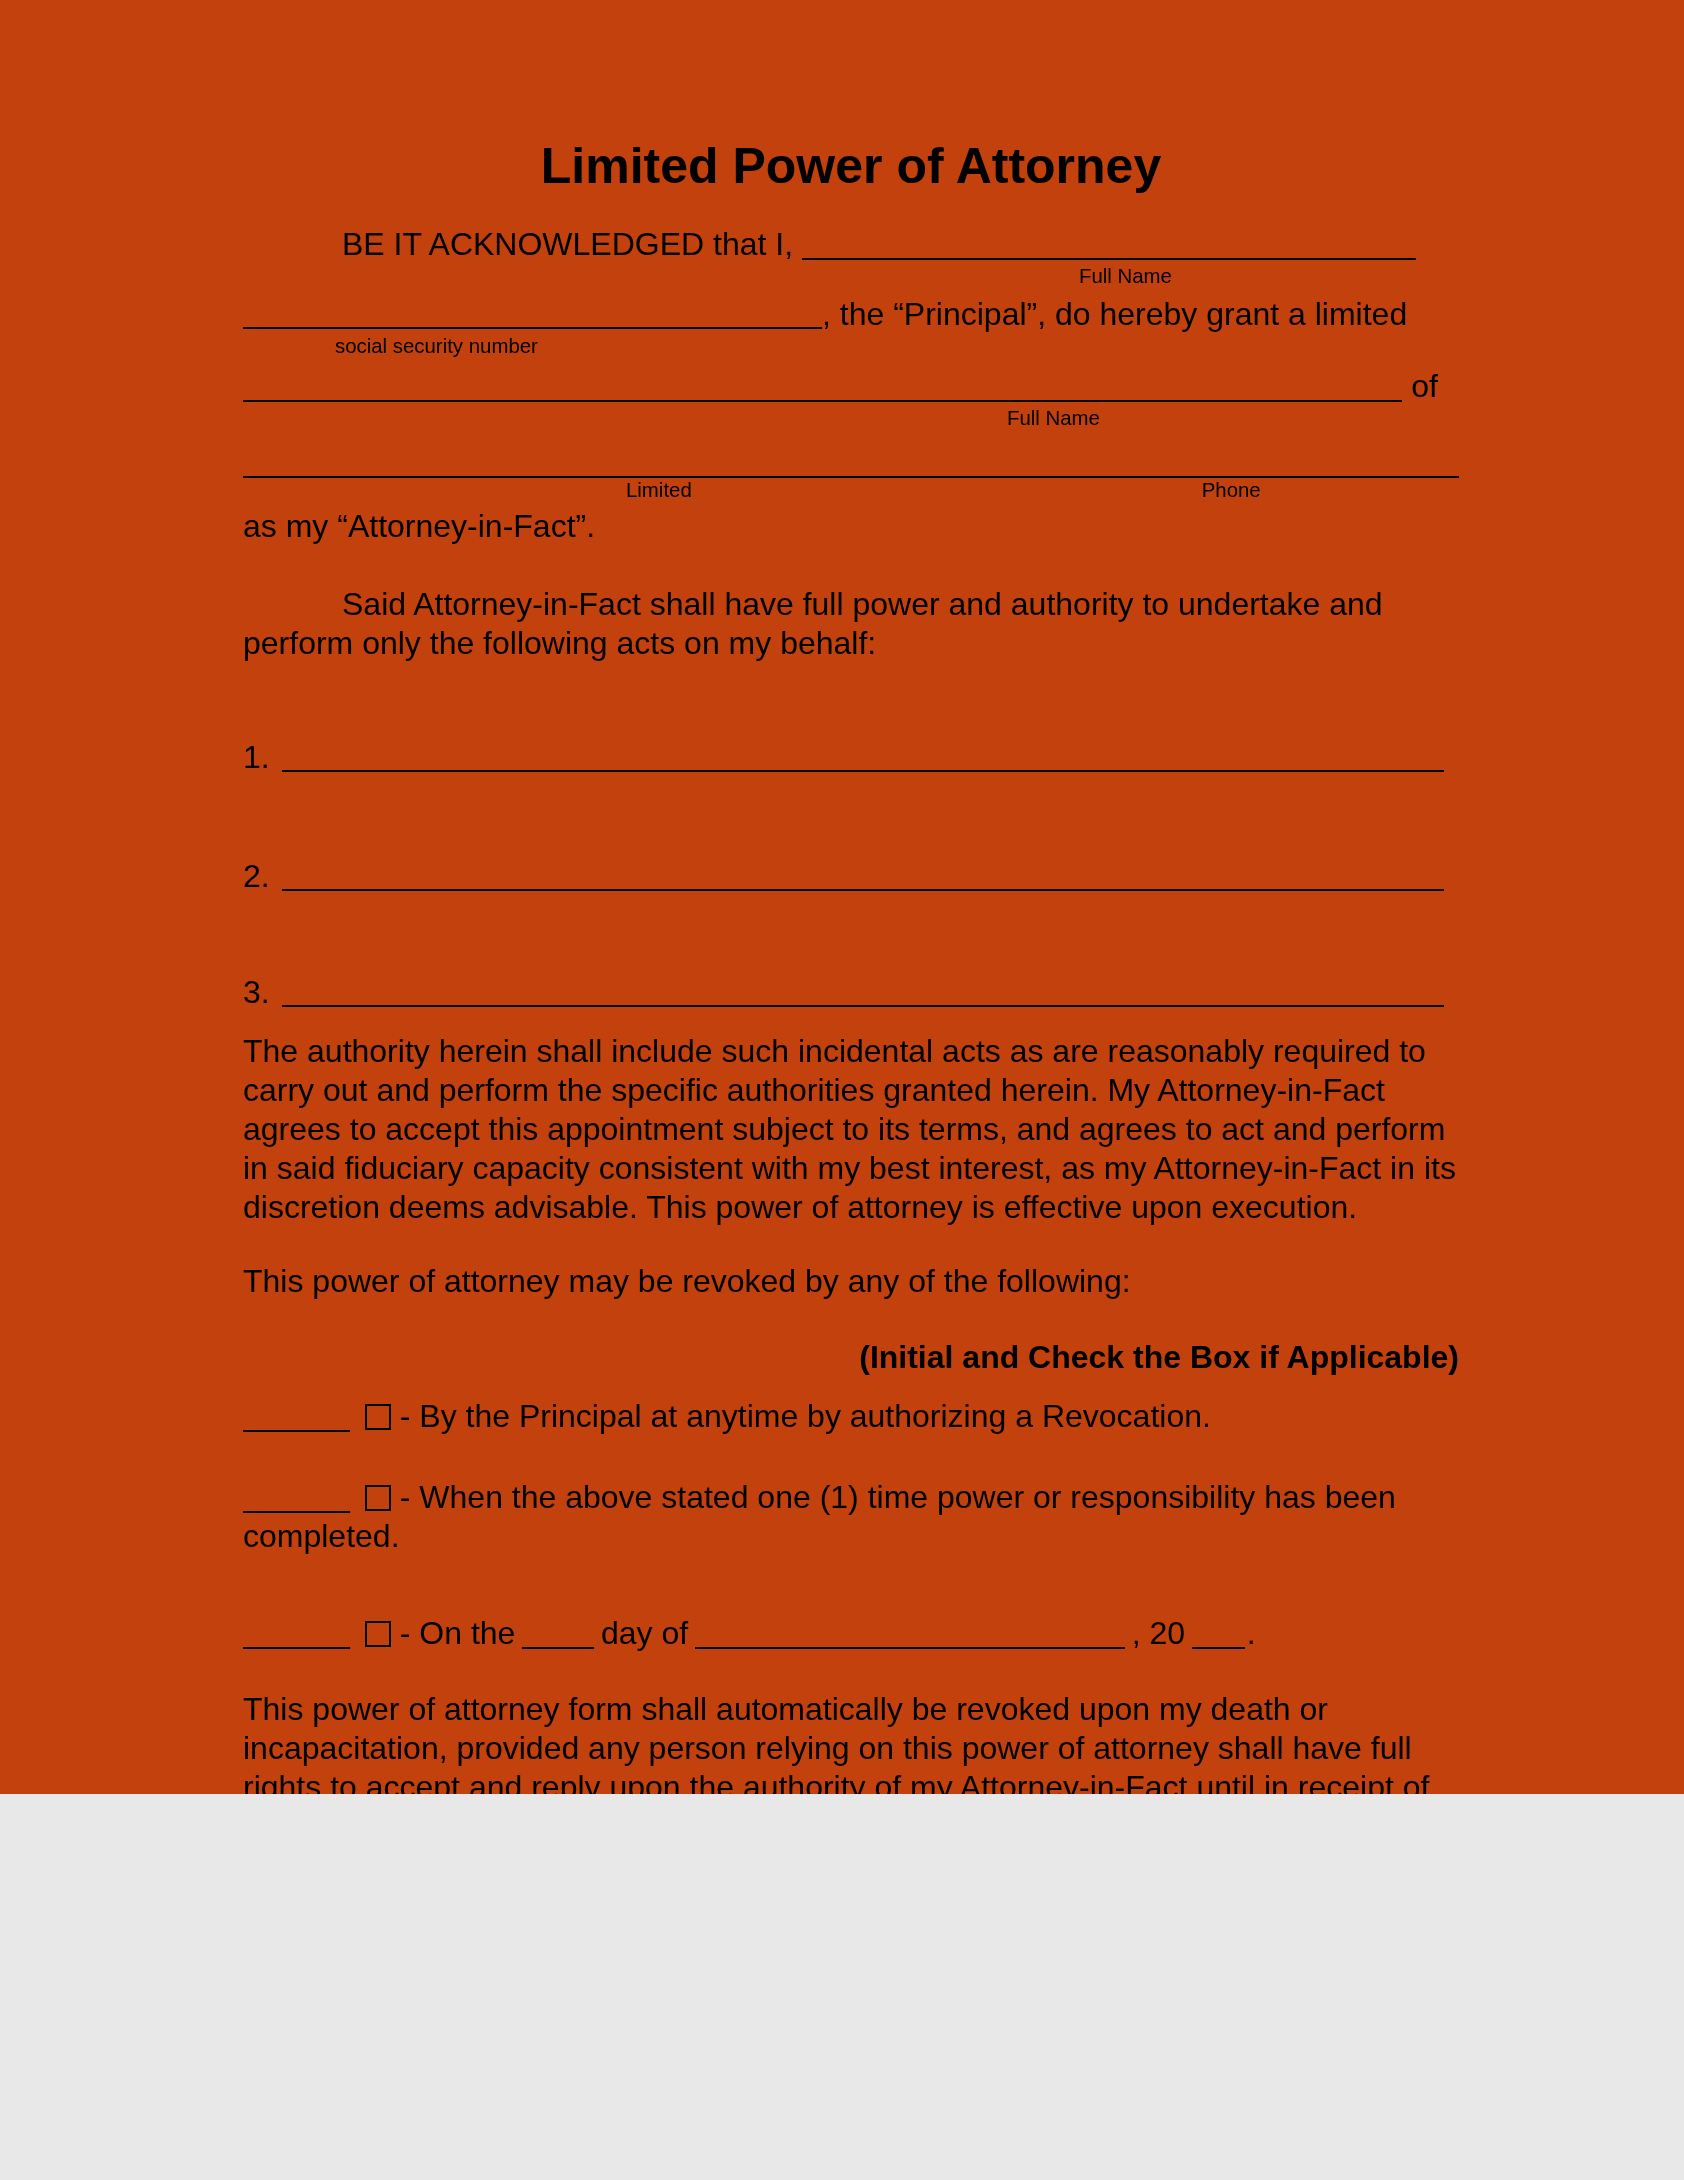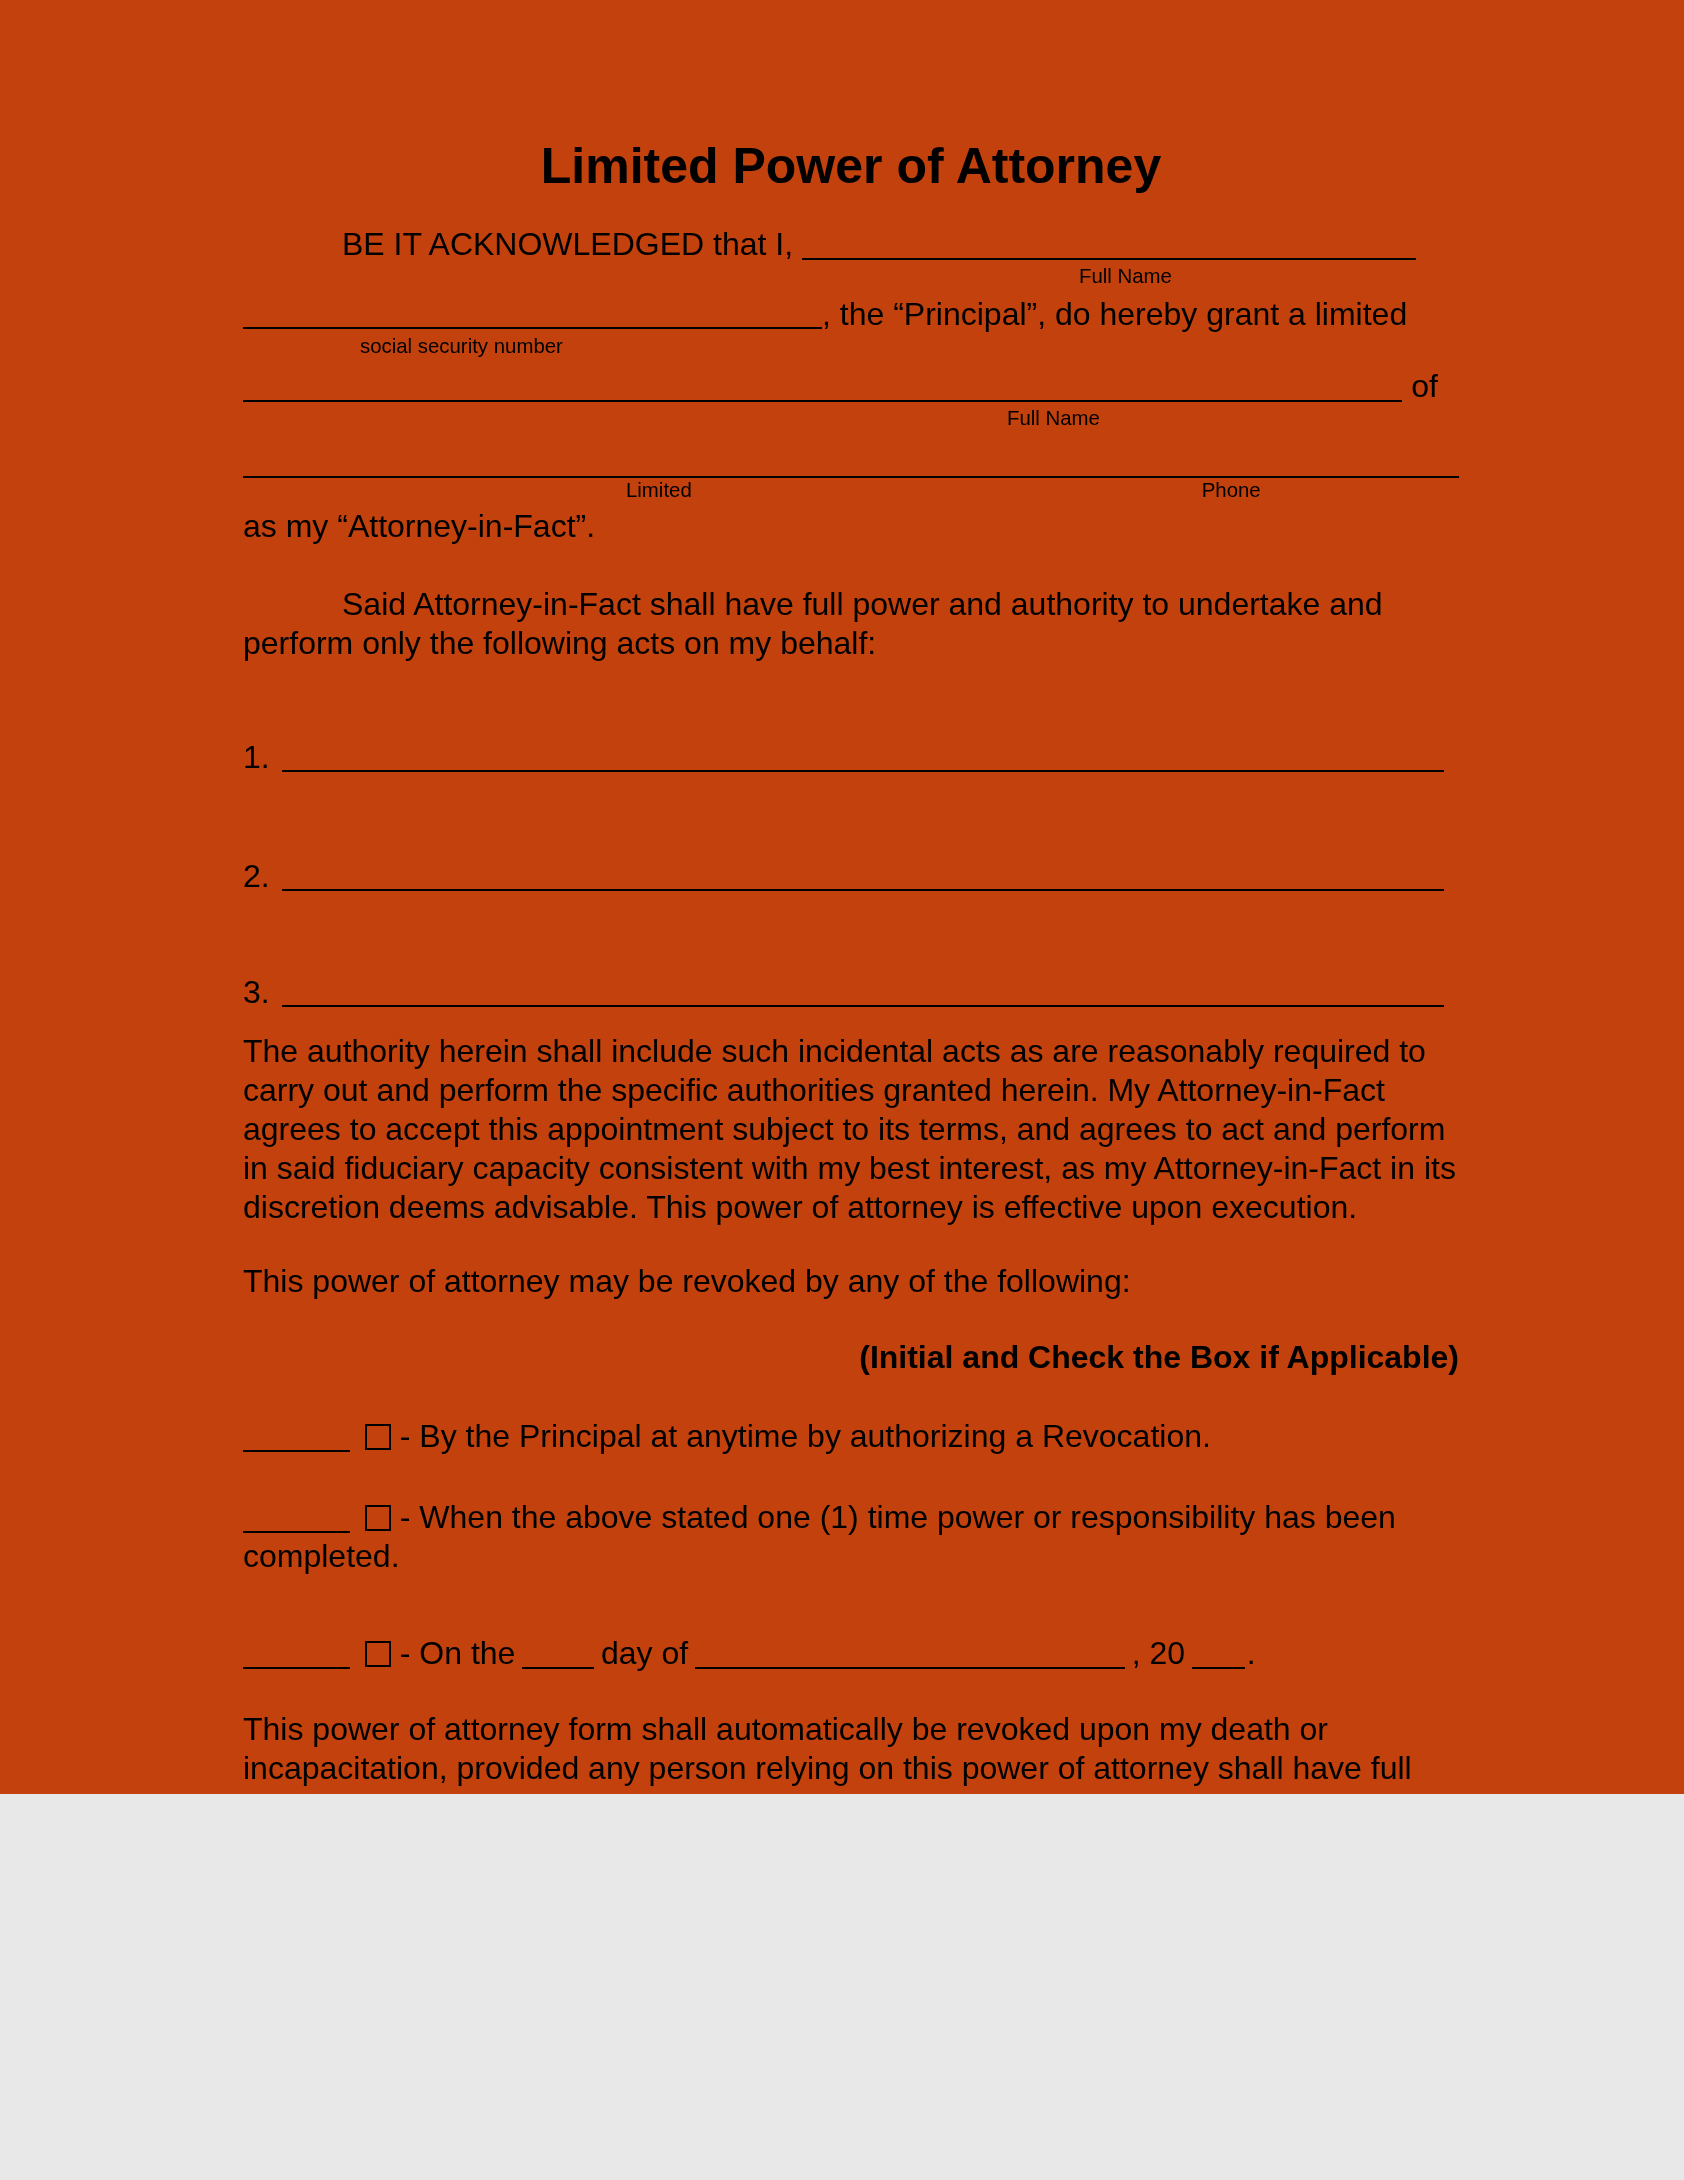--- a/index.html
+++ b/index.html
@@ -41,21 +41,21 @@
   .p-said{margin-top:39px;text-indent:99px;}
   .num-row{display:flex;align-items:flex-end;}
   .num-row .num{line-height:39px;}
   .num-row .fgrow{margin-left:12px;margin-right:15.3px;}
   .i1{margin-top:75px;}
   .i2{margin-top:80px;}
   .i3{margin-top:77px;}
   .p-auth{margin-top:20.4px;}
   .p-intro{margin-top:35px;}
   .p-heading{margin-top:37px;font-weight:bold;text-align:right;}
-  .cb-row{margin-top:40px;}
+  .cb-row{margin-top:20px;}
   .cb-row2{margin-top:42px;}
   .cb-row3{margin-top:58px;}
   .blank-initial{width:107px;margin:0 8.5px 0 0;}
   .cbox{
     display:inline-block;width:22px;height:22px;
     border:2.6px solid #000;vertical-align:-2.6px;
     margin:0 8.5px 0 6.8px;
   }
   .blank-day{width:72px;}
   .blank-month{width:430px;}
@@ -93,21 +93,21 @@
     </div>
     <div class="sublabel">
       <span style="margin-left:836px;">Full Name</span>
     </div>
 
     <div class="frow" style="margin-top:5.1px;">
       <span class="bfix" style="width:579px;"></span>
       <span class="txt">, the “Principal”, do hereby grant a limited</span>
     </div>
     <div class="sublabel">
-      <span style="margin-left:117px;">social security number</span>
+      <span style="margin-left:92px;">social security number</span>
     </div>
 
     <div class="frow" style="margin-top:7.7px;padding-right:21px;">
       <span class="fgrow"></span>
       <span class="txt"> of</span>
     </div>
     <div class="sublabel">
       <span style="margin-left:764px;">Full Name</span>
     </div>
 

